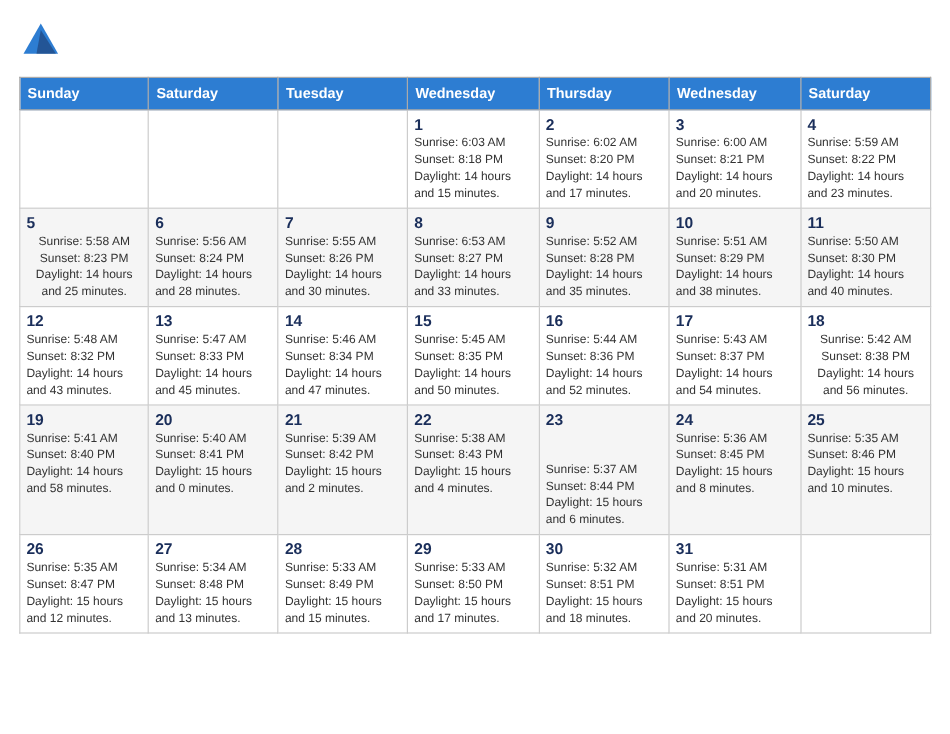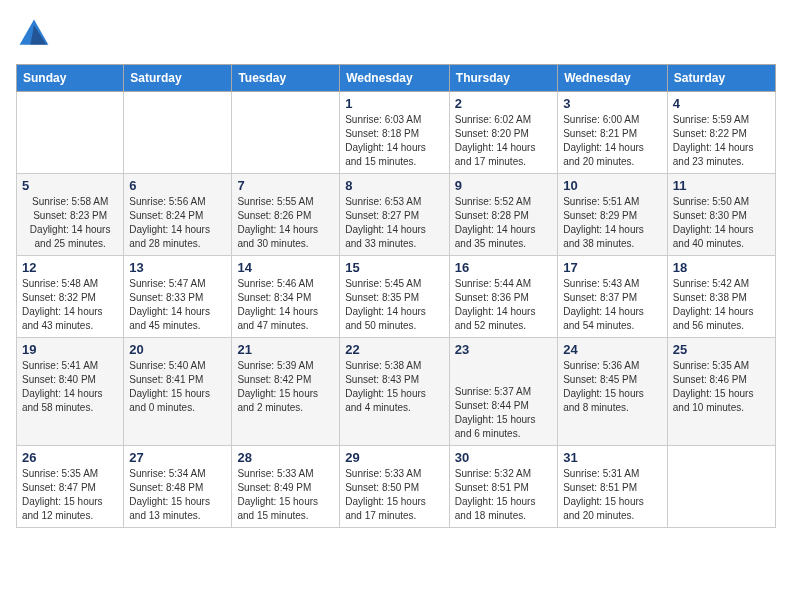--- a/index.html
+++ b/index.html
@@ -248,21 +248,21 @@
         </td>
         <td>
           <div class="day-number">17</div>
           <div class="day-info" style="white-space: pre-line;">Sunrise: 5:43 AM
 Sunset: 8:37 PM
 Daylight: 14 hours
 and 54 minutes.</div>
         </td>
         <td>
           <div class="day-number">18</div>
-          <div class="day-info" style="white-space: pre-line;">Sunrise: 5:42 AM
+          <div class="day-info" style="white-space: pre-line; text-align: center;">Sunrise: 5:42 AM
 Sunset: 8:38 PM
 Daylight: 14 hours
 and 56 minutes.</div>
         </td>
       </tr>
       <tr>
         <td>
           <div class="day-number">19</div>
           <div class="day-info" style="white-space: pre-line;">Sunrise: 5:41 AM
 Sunset: 8:40 PM

